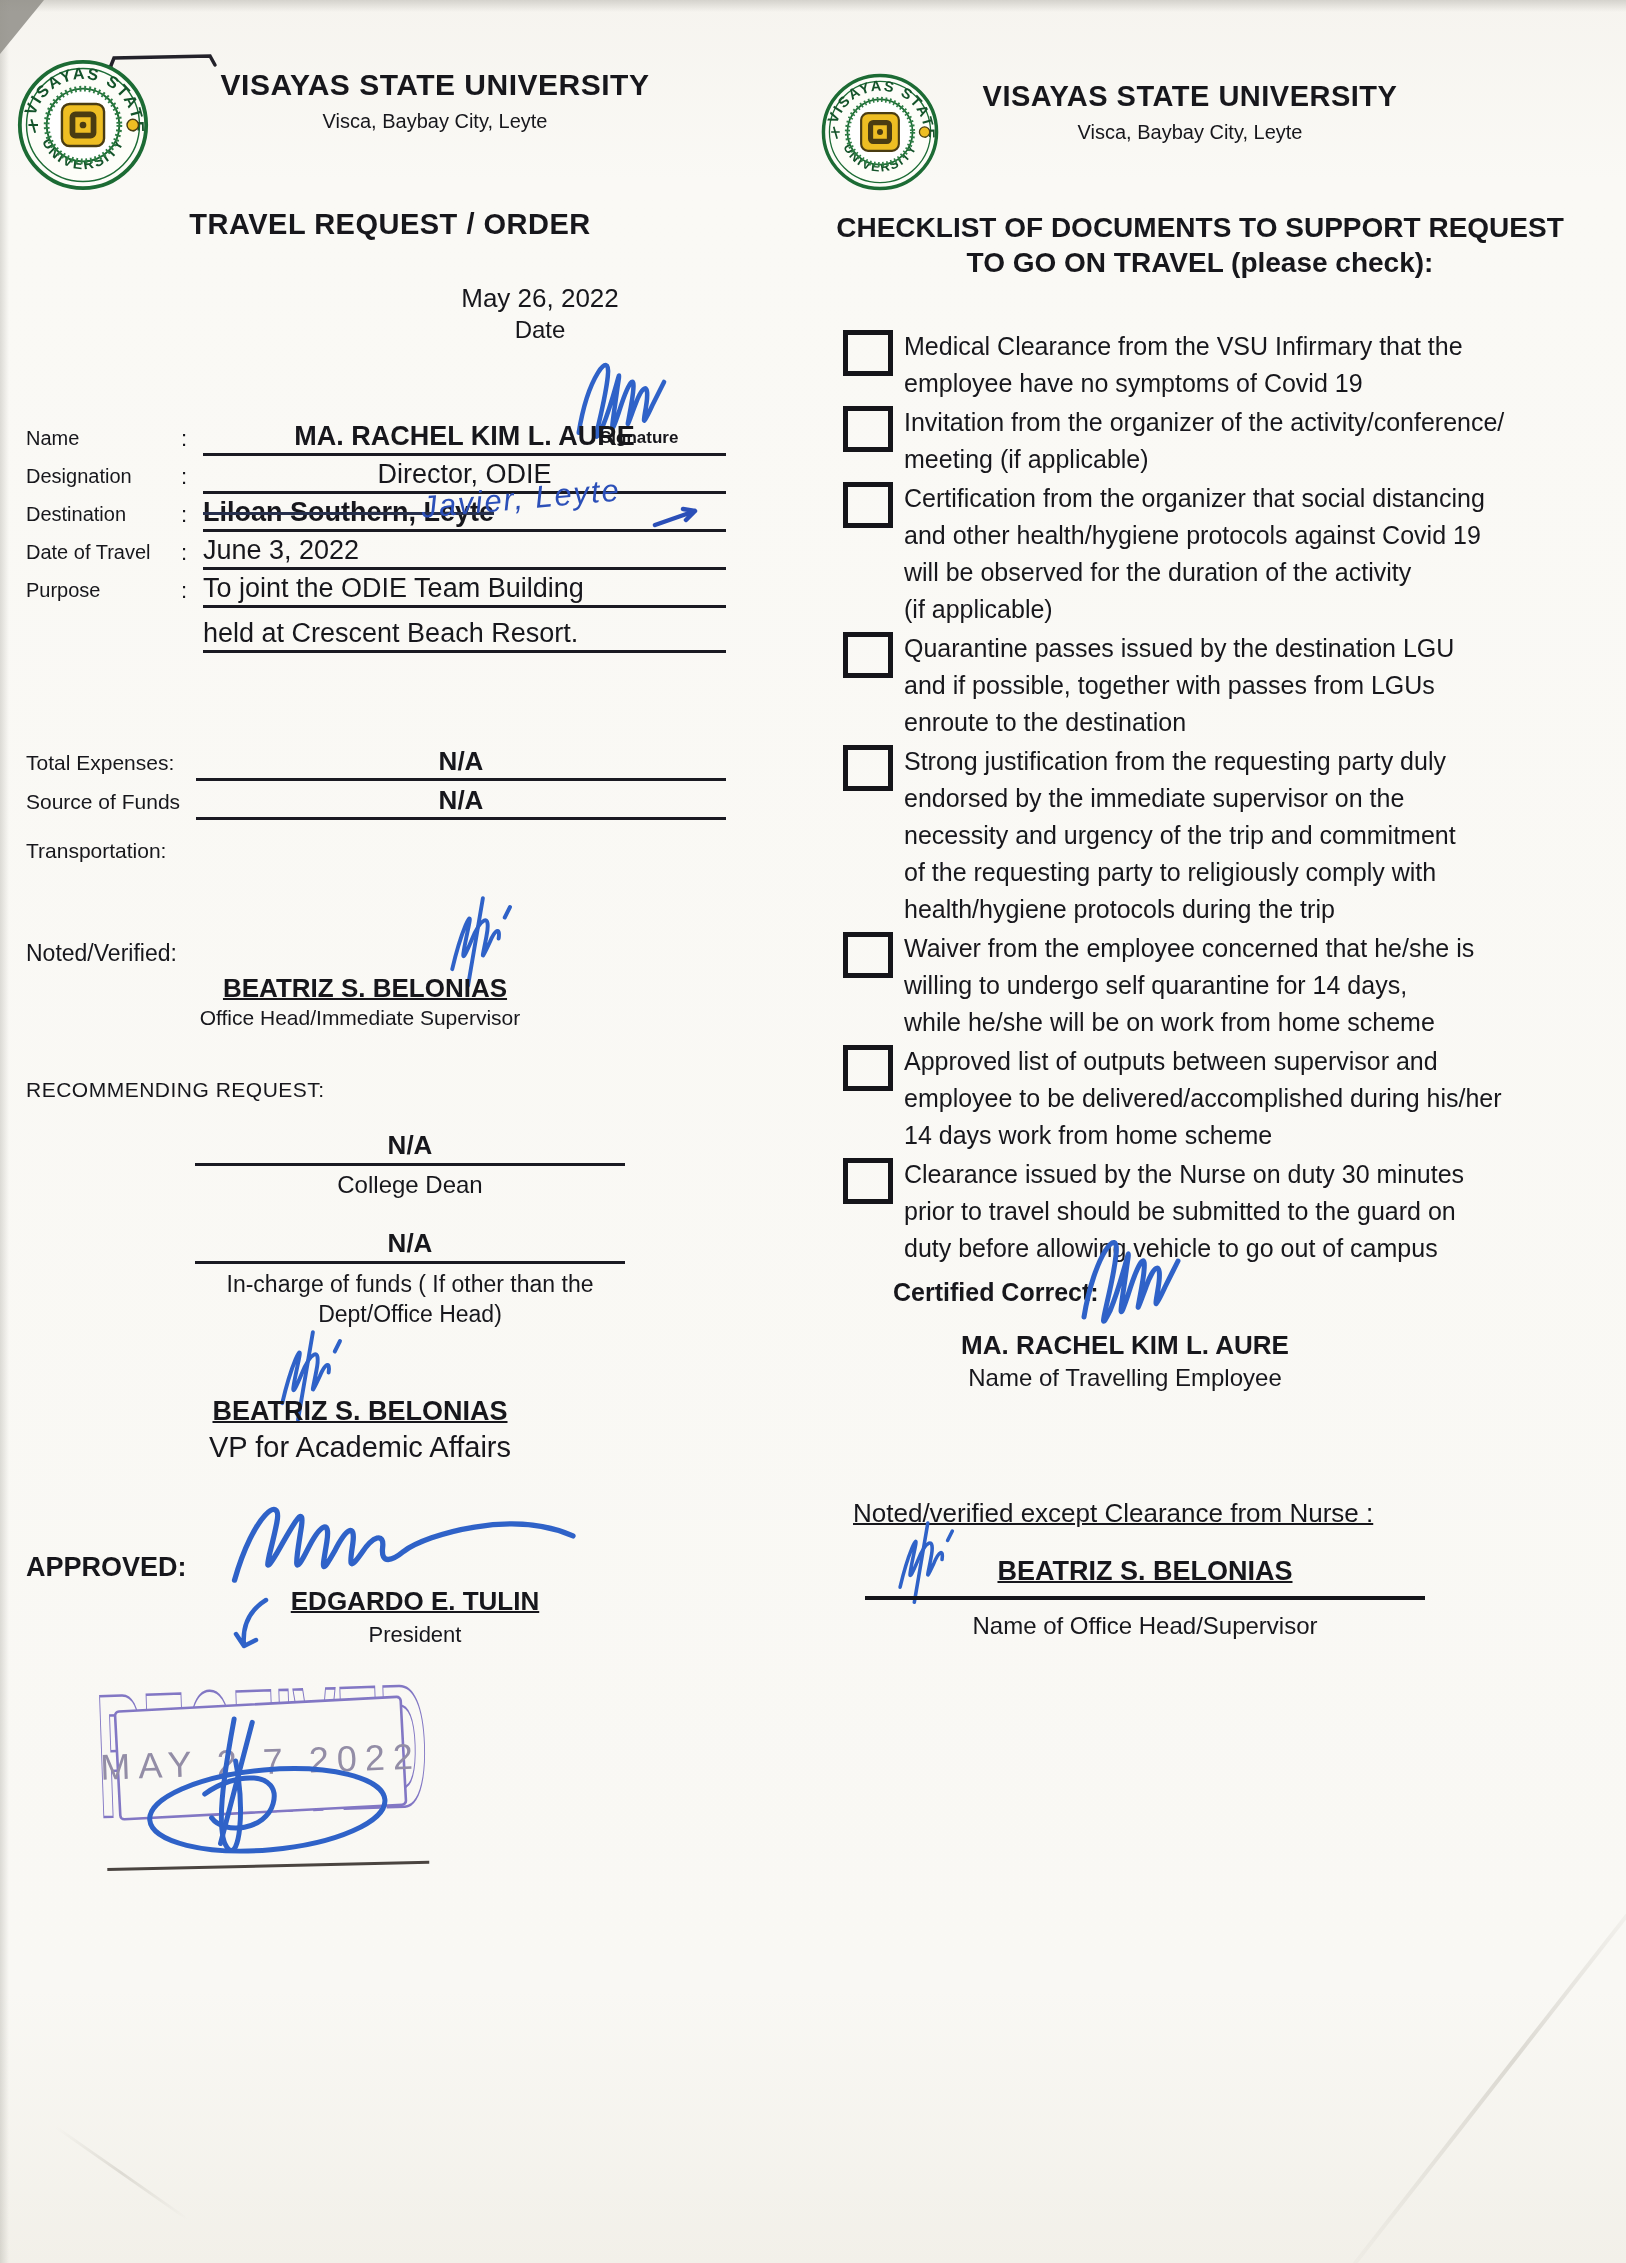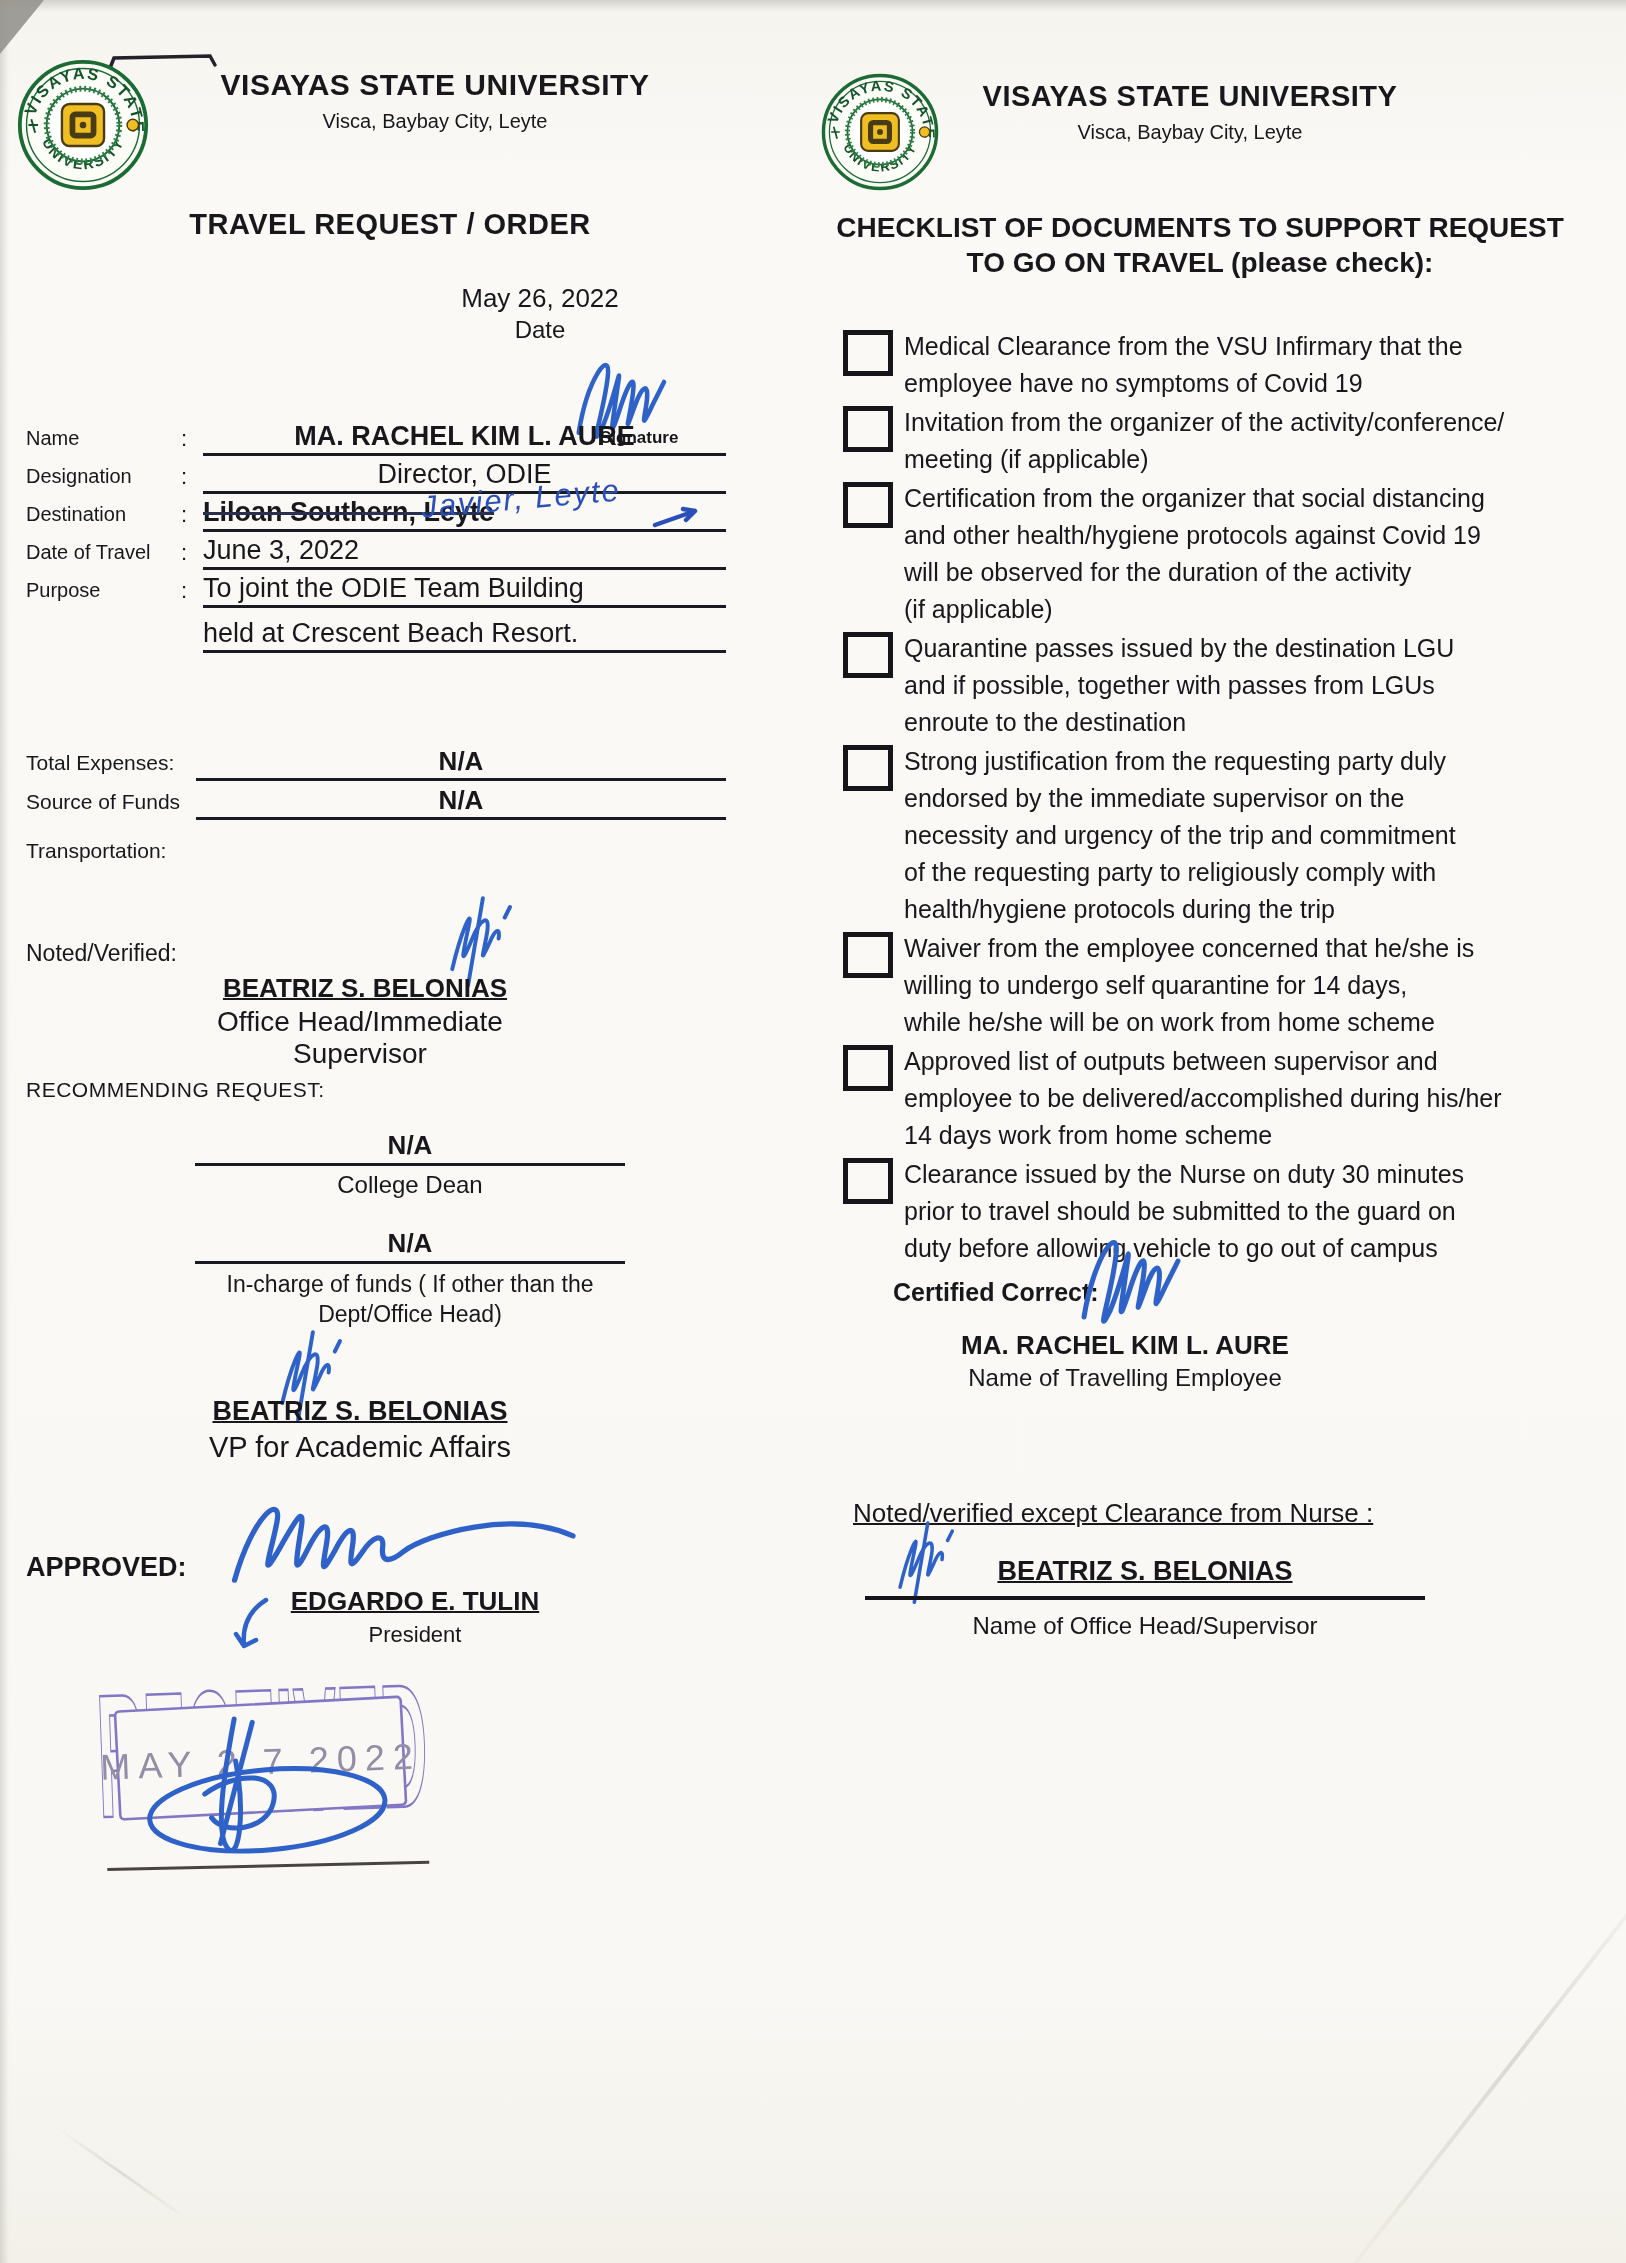--- a/index.html
+++ b/index.html
@@ -55,21 +55,21 @@
   .erow .evalue{flex:1;font-size:26px;font-weight:bold;text-align:center;
     border-bottom:3px solid #1a1a22;padding-bottom:1px;}
   .transport{display:flex;margin-top:14px;}
   .transport .elabel{width:170px;font-size:21px;padding-top:5px;}
   .topts{font-size:25px;line-height:34px;}
 
   .noted-label{position:absolute;left:26px;top:940px;font-size:23px;}
   .sig-belonias-1{position:absolute;left:428px;top:886px;}
   .noted-name{position:absolute;left:215px;top:973px;width:300px;text-align:center;
     font-weight:bold;font-size:26px;text-decoration:underline;text-decoration-thickness:2px;}
-  .noted-title{position:absolute;left:150px;top:1006px;width:420px;text-align:center;font-size:28px;}
+  .noted-title{position:absolute;left:150px;top:1006px;width:420px;text-align:center;font-size:21px;}
 
   .recomm-label{position:absolute;left:26px;top:1078px;font-size:21px;letter-spacing:.5px;}
   .sigblock{position:absolute;text-align:center;}
   .uline{border-bottom:3px solid #1a1a22;font-size:26px;font-weight:bold;padding-bottom:2px;}
   .cap1{font-size:24px;margin-top:5px;}
   .cap2{font-size:23px;margin-top:5px;line-height:30px;}
   .dean-block{left:195px;top:1130px;width:430px;}
   .incharge-block{left:195px;top:1228px;width:430px;}
   .sig-belonias-2{position:absolute;left:258px;top:1320px;}
   .vp-name{position:absolute;left:180px;top:1396px;width:360px;text-align:center;

